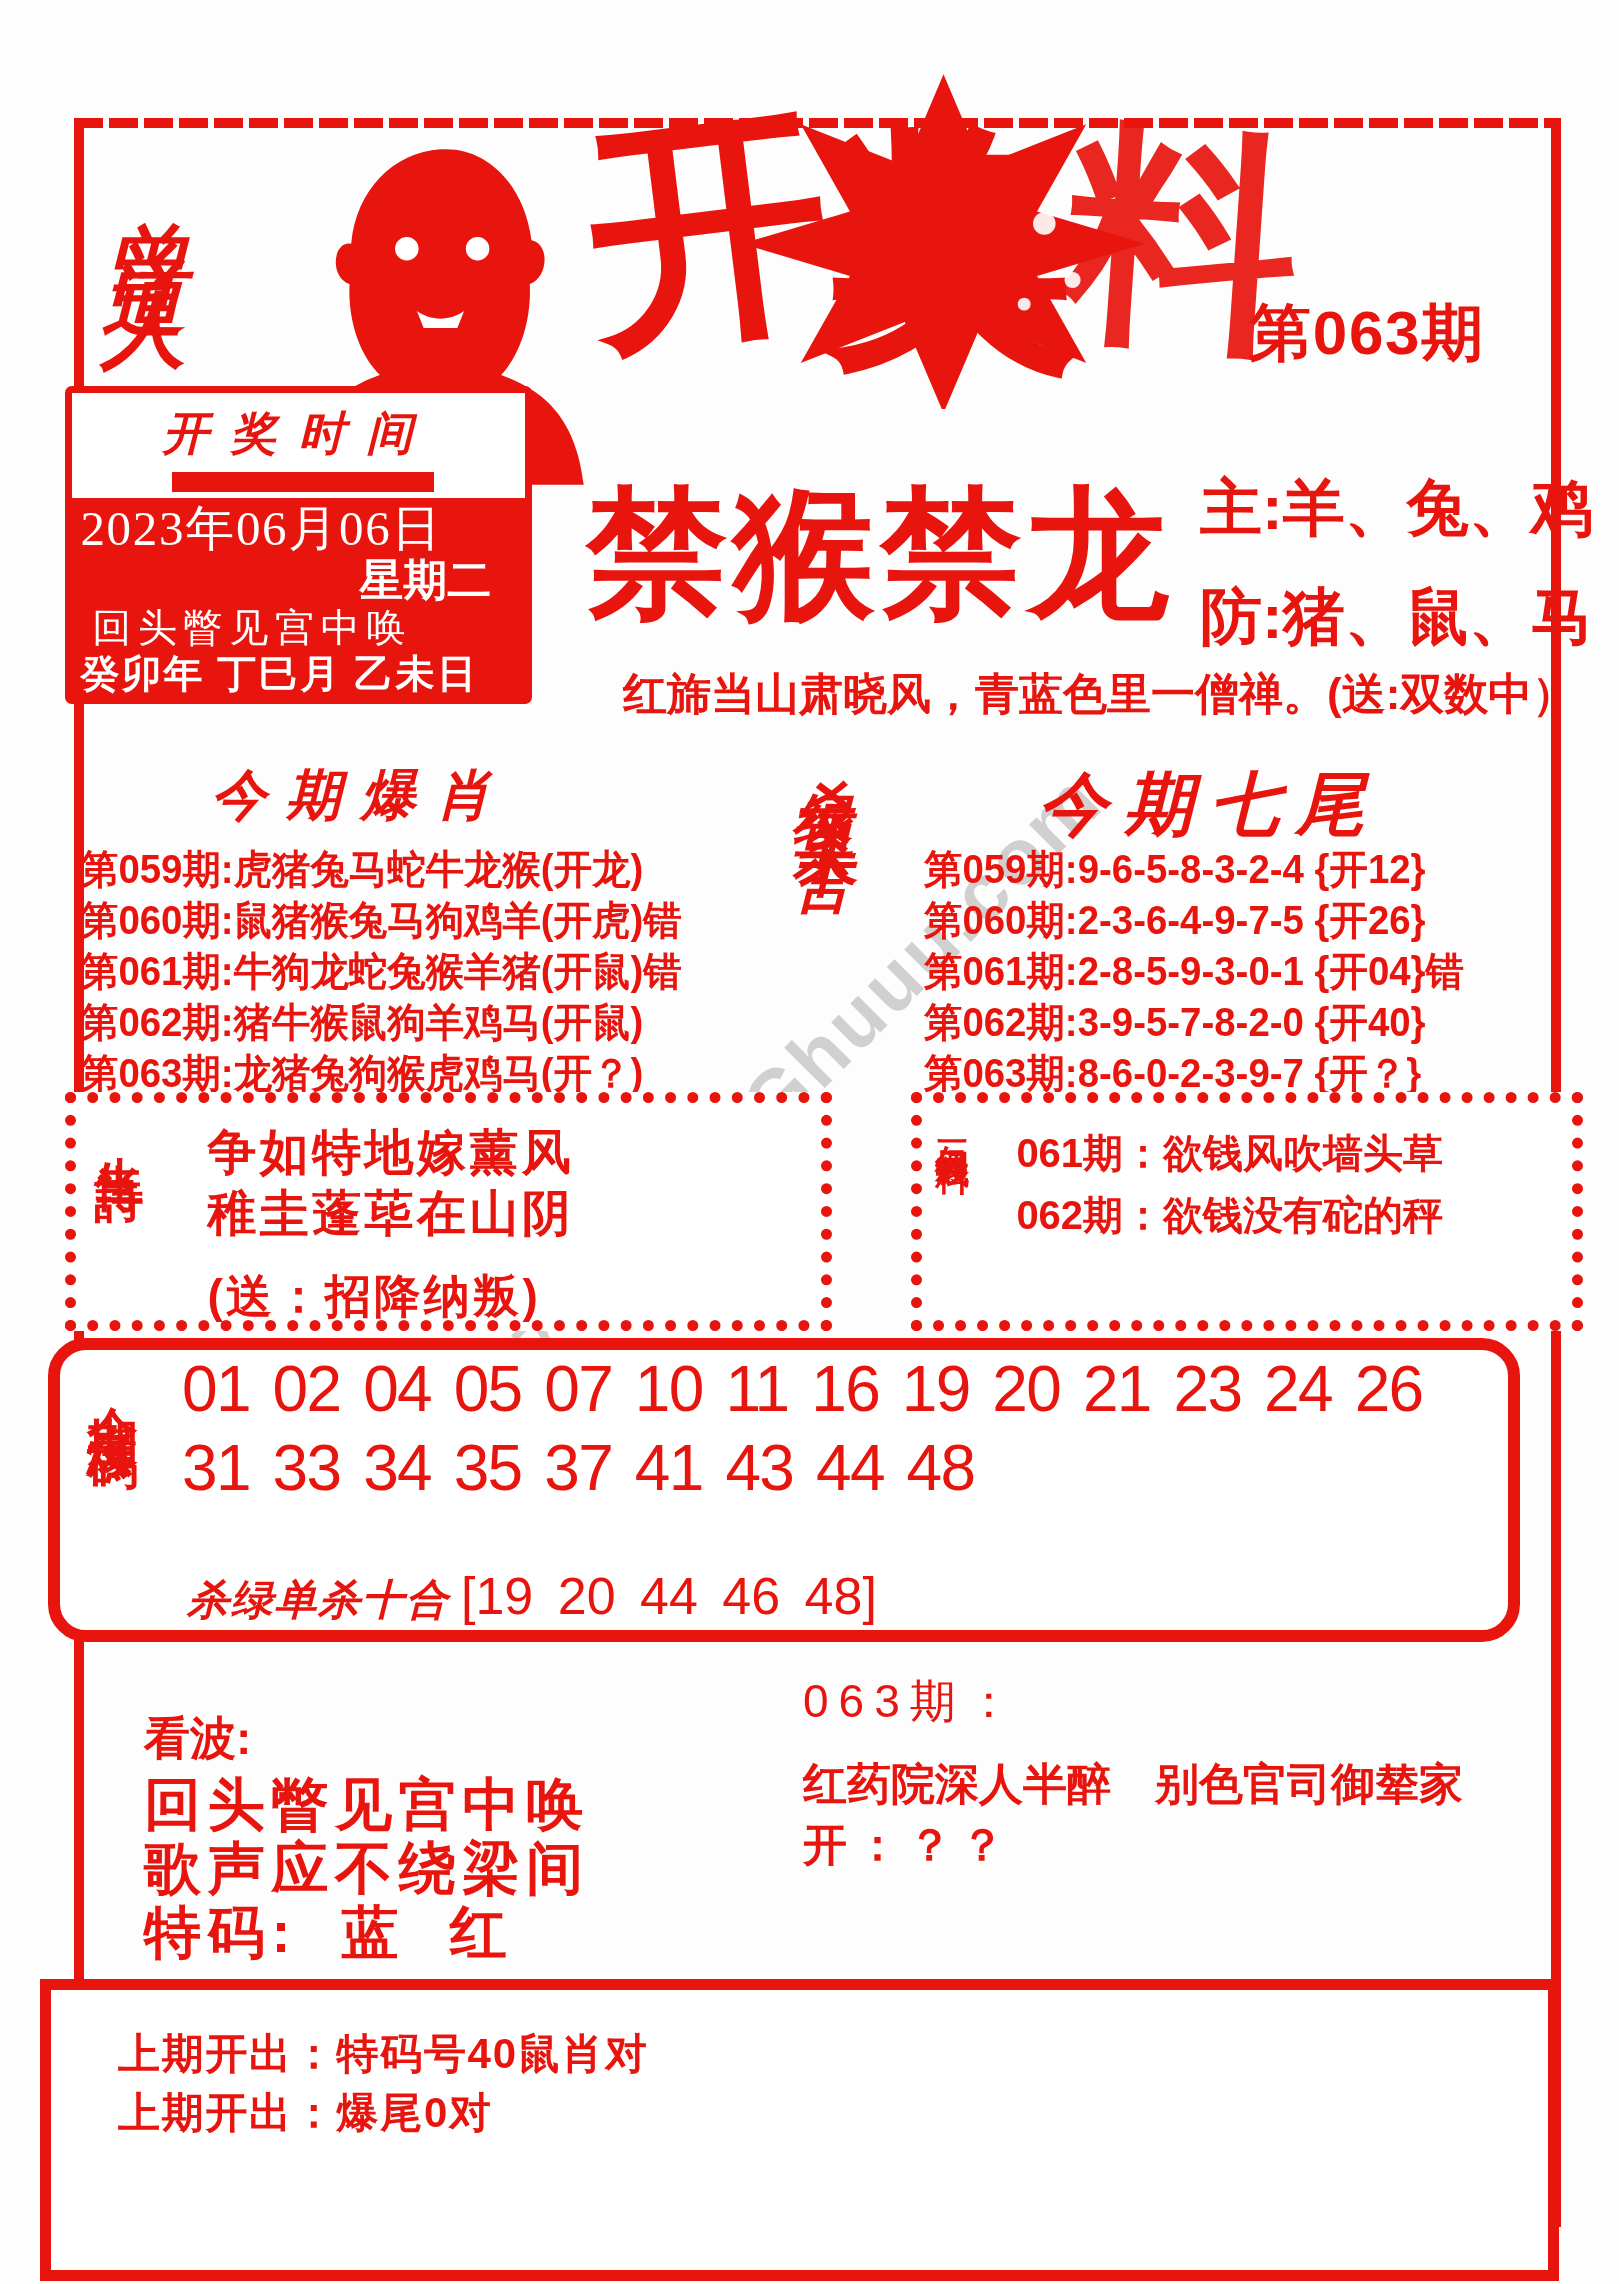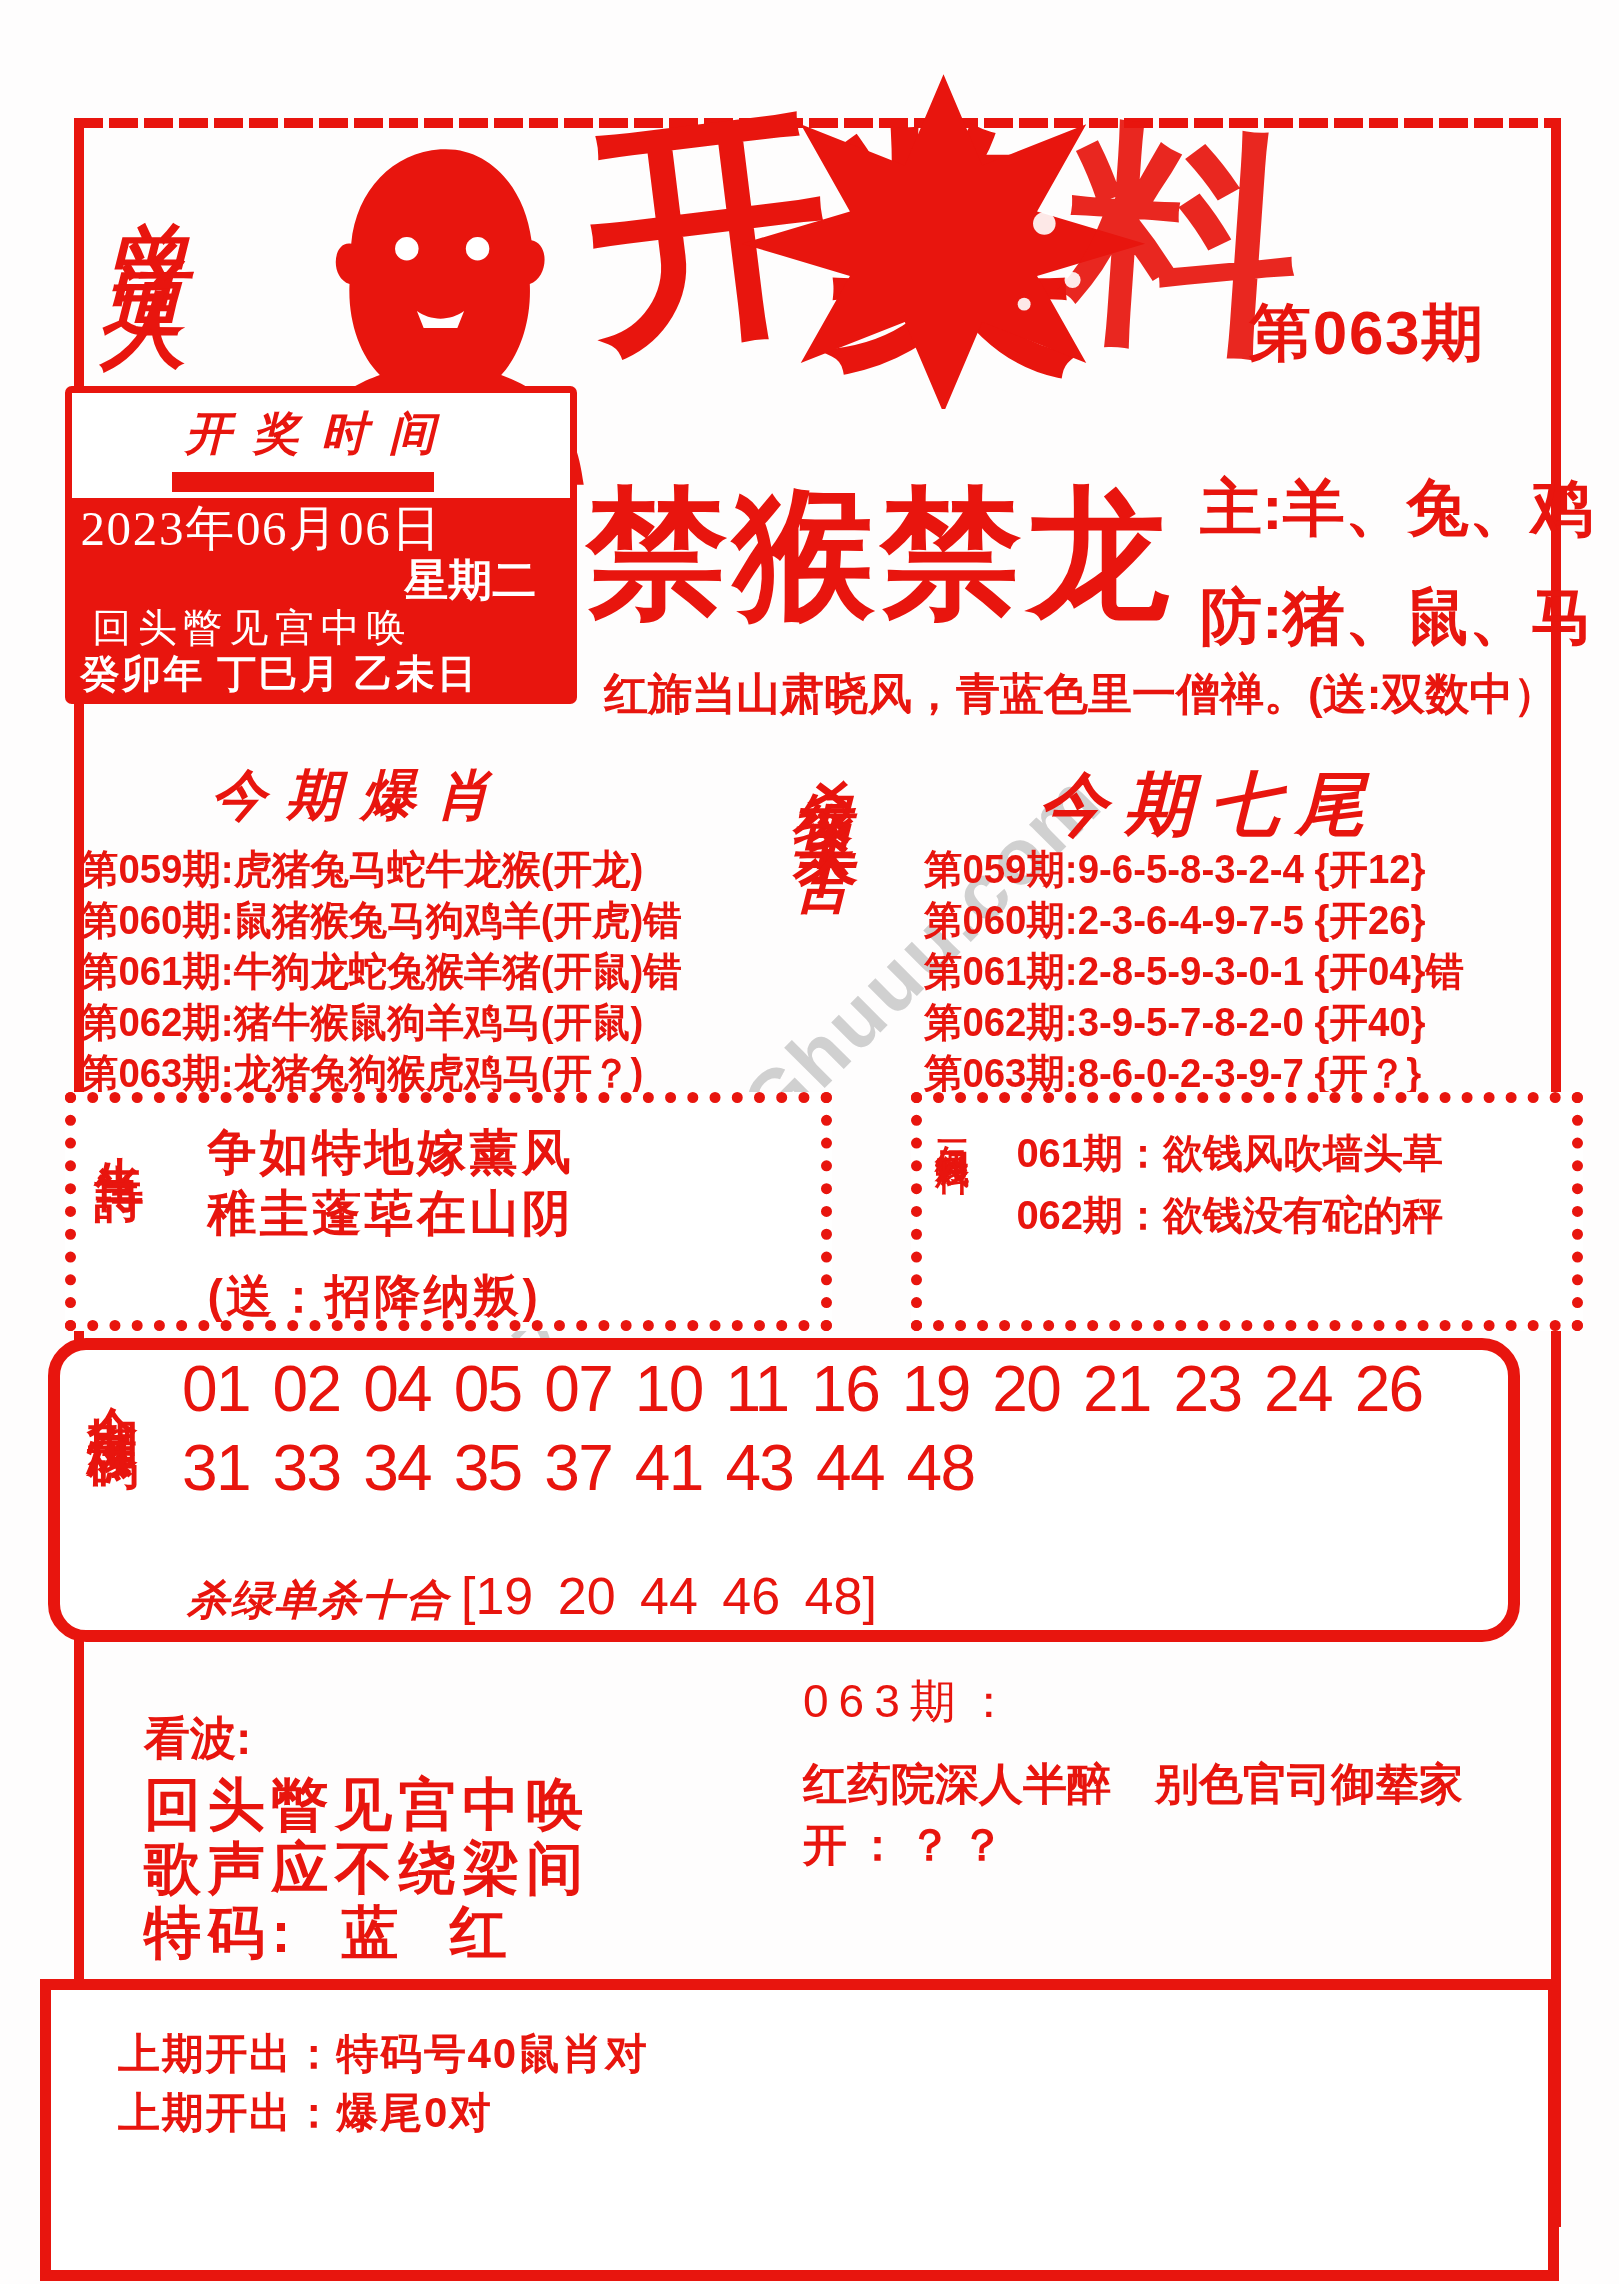--- a/index.html
+++ b/index.html
@@ -26,37 +26,37 @@
   
   .watermark { left:806px; top:1070px; transform:translate(-50%,-50%) rotate(-45deg);
     font-size:79px; letter-spacing:3.4px; color:var(--gray); white-space:nowrap; z-index:0;
     font-weight:bold; opacity:.85; }
 
   
   .publisher { left:88px; top:154px; font-size:84px; letter-spacing:35px; height:422px; }
   .issue-no { left:1249px; top:291px; font-size:62px; font-weight:bold; letter-spacing:1.7px; }
 
   
-  .timebox { left:65px; top:386px; width:512px; height:318px;
+  .timebox { left:65px; top:386px; width:467px; height:318px;
     border:7.6px solid var(--red); border-radius:6.7px; background:#fff; overflow:hidden; }
   .timebox-header { text-align:center; font-size:46px; letter-spacing:22px; padding-top:10px; }
   .tb-bar1 { width:262px; height:20px; background:var(--red); margin:6.7px 0 0 100px; }
   .tb-bar2 { width:305px; height:20px; background:var(--red); margin:6.7px 0 0 78px; }
   .tb-red { position:absolute; left:0; right:0; bottom:0; top:105px;
     background:var(--red); color:#fff; padding:5px 11.8px 0 8.4px; }
   .tb-date { font-size:49px; line-height:52px; letter-spacing:1.7px; }
   .tb-week { font-size:44px; line-height:49px; font-weight:bold; text-align:right; padding-right:22px; }
   .tb-lunar { font-size:39px; line-height:47px; letter-spacing:6.7px; padding-left:11.8px; }
   .tb-ganzhi { font-size:39px; line-height:46px; font-weight:bold; letter-spacing:2.5px; }
 
   
   .forecast-title { left:586px; top:460px; font-size:142px; letter-spacing:5px; font-style:normal; }
   .forecast-main  { left:1200px; top:466px; font-size:62px; font-weight:bold; }
   .forecast-guard { left:1200px; top:575px; font-size:62px; font-weight:bold; }
-  .slogan { left:604px; top:665px; font-size:44px; font-weight:bold; }
+  .slogan { left:623px; top:665px; font-size:44px; font-weight:bold; }
 
   
   .baoxiao-header { left:211px; top:759px; font-size:55px; letter-spacing:20px; }
   .qiwei-header   { left:1038px; top:759px; font-size:69px; letter-spacing:17px; }
   .rows { display:flex; flex-direction:column; }
   .baoxiao-rows { left:80px;  top:844px; }
   .qiwei-rows   { left:924px; top:844px; }
   .row-line { font-size:40px; font-weight:bold; line-height:51px; white-space:nowrap;
     transform:scaleX(.96); transform-origin:left; }
   .kill-col { left:783px; top:732px; font-size:59px; letter-spacing:15px; height:439px; }

